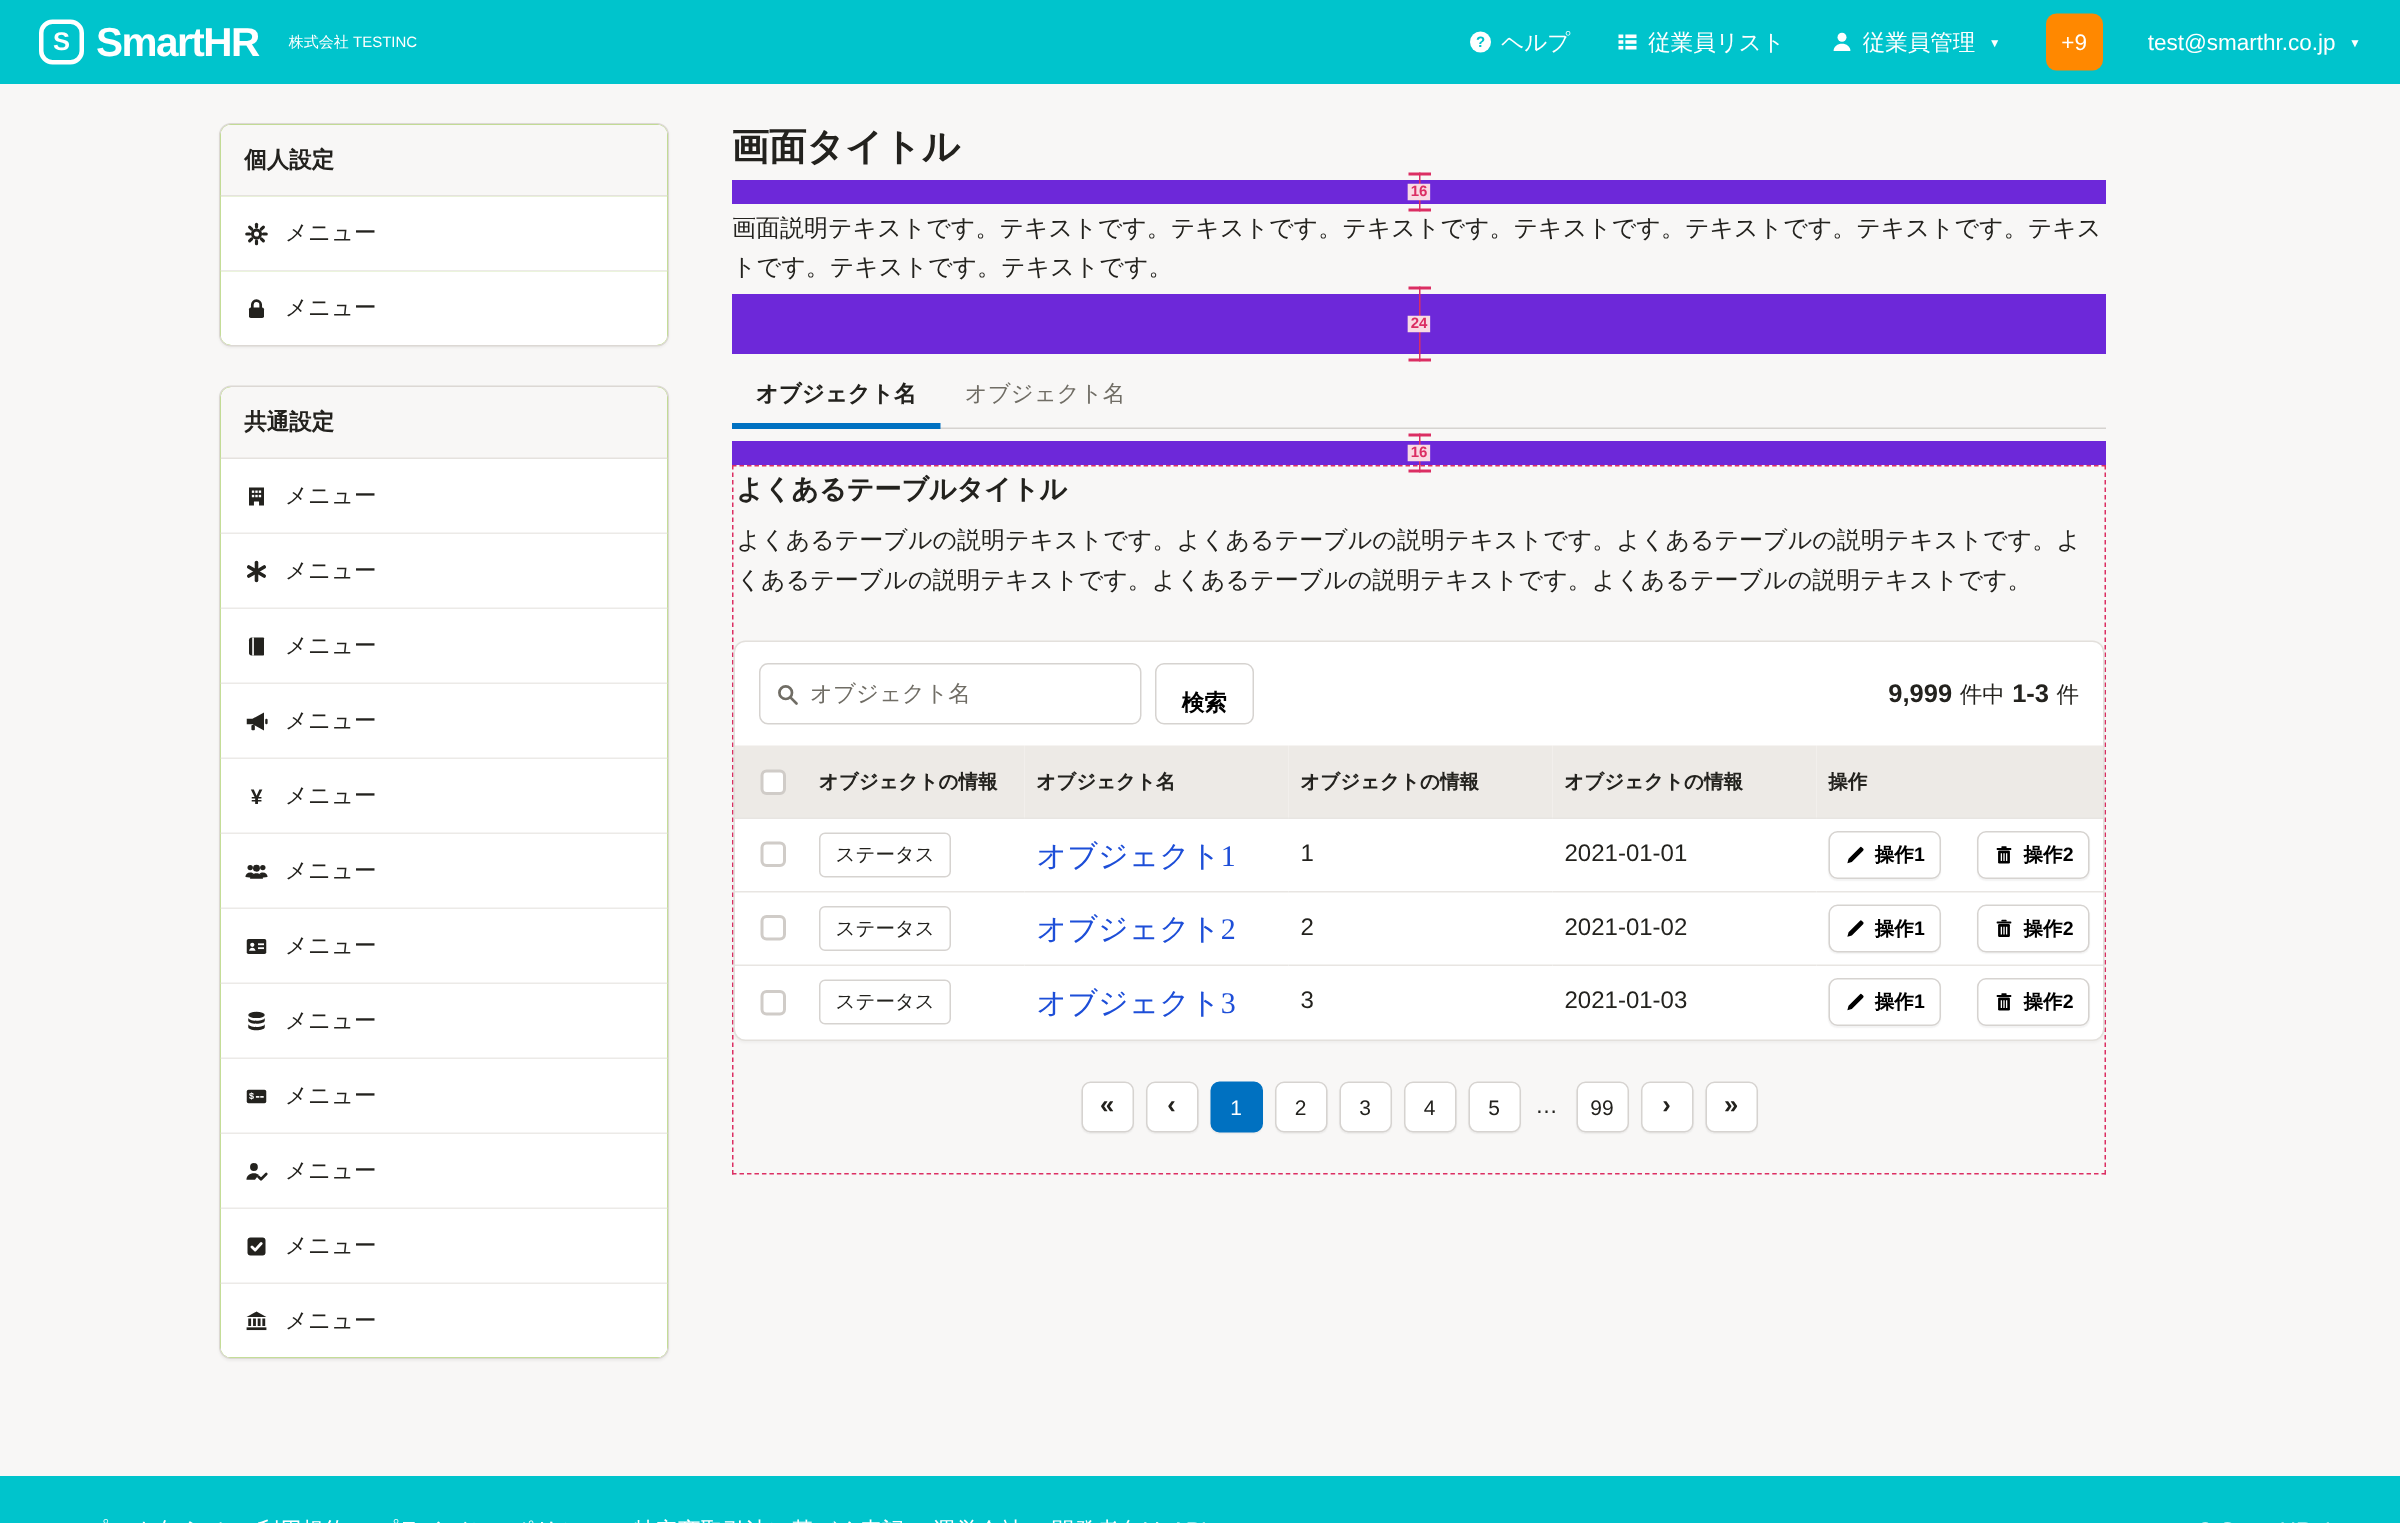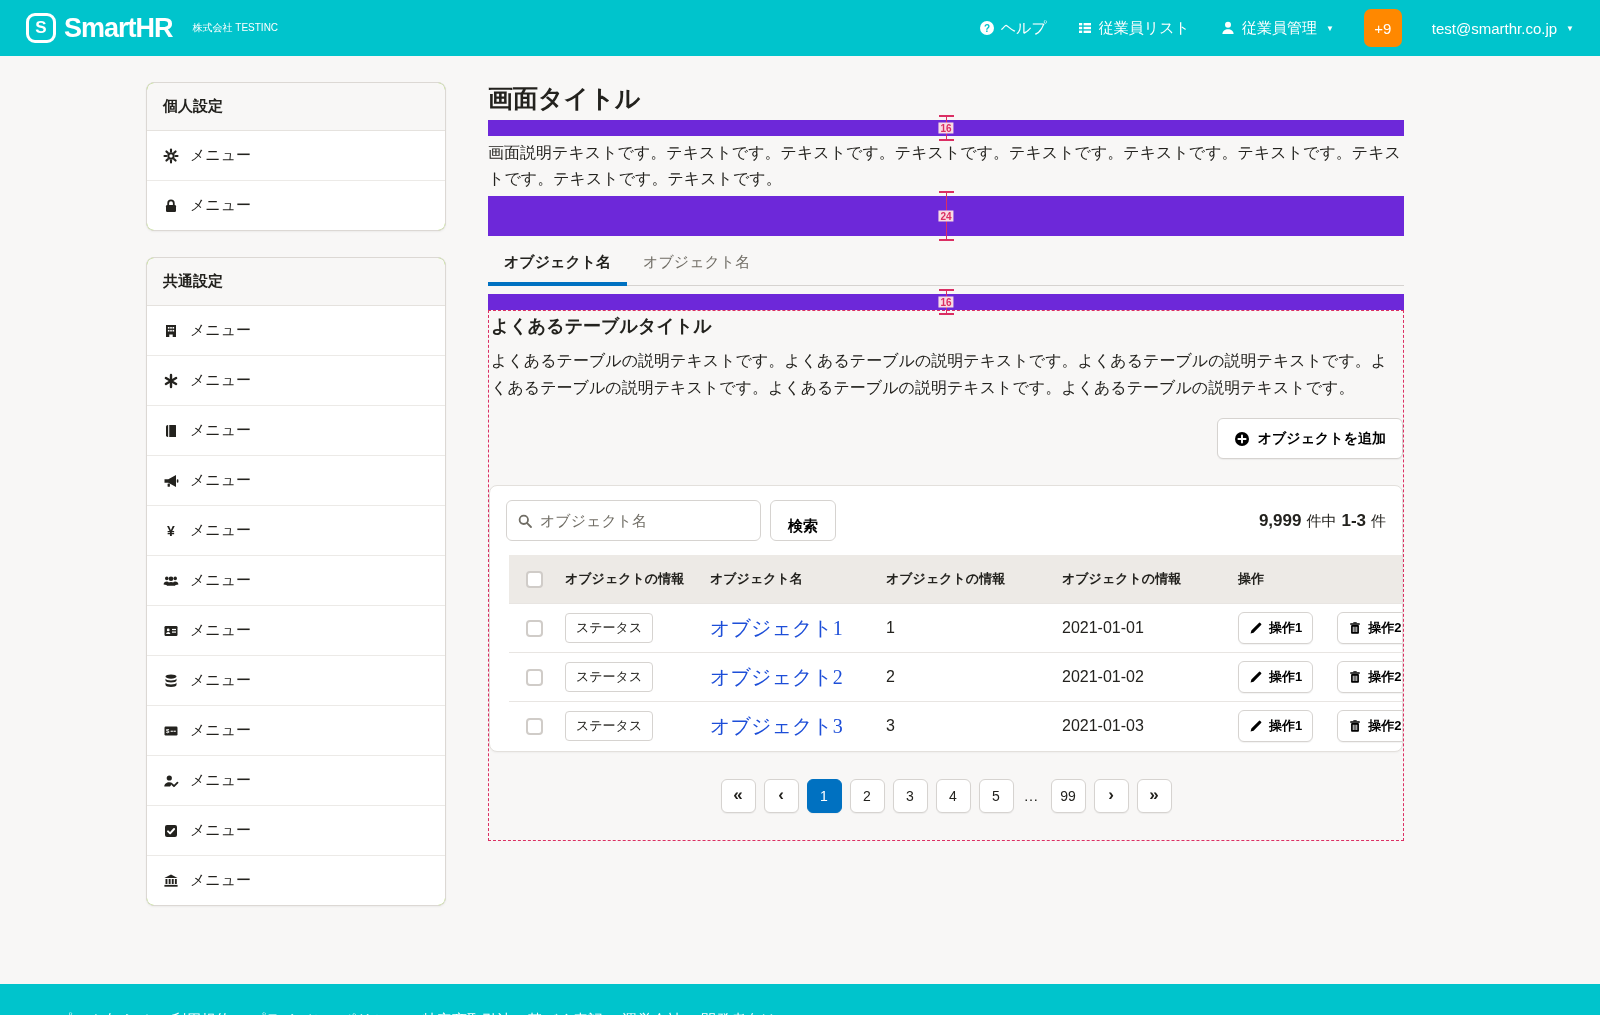--- a/index.html
+++ b/index.html
@@ -118,21 +118,21 @@
     color: #23221e; background: transparent;
   }
   .search-box input::placeholder { color: #706d65; }
   .search-btn {
     height: 41px; padding: 16px 17px; background: #fff; border: 1px solid #d6d3d0;
     border-radius: 6px; font: inherit; font-size: 15px; font-weight: bold; cursor: pointer;
   }
   .count { margin-left: auto; font-size: 15px; display: flex; align-items: baseline; gap: 5px; }
   .count b { font-size: 17px; }
 
-  table { width: 100%; border-collapse: collapse; margin-left: 19px; }
+  table { width: 100%; border-collapse: collapse; }
   thead th {
     background: #edeae6; text-align: left; font-size: 13px; font-weight: bold;
     padding: 15px 8px; white-space: nowrap;
   }
   th.check-col, td.check-col { width: 48px; padding-left: 17px; }
   th.col-status { width: 145px; }
   th.col-name, th.col-info, th.col-date { width: 176px; }
   tbody td { padding: 8px; border-top: 1px solid #e8e5e2; height: 49px; }
   .checkbox {
     width: 17px; height: 17px; border: 2px solid #d0ccc8; border-radius: 4px;
@@ -418,31 +418,20 @@
 
     <div class="spacer h16 sp-c">
       <span class="ruler"></span>
       <span class="measure">16</span>
     </div>
 
     <section class="dashed-section">
       <h2 class="section-title">よくあるテーブルタイトル</h2>
       <p class="section-desc">よくあるテーブルの説明テキストです。よくあるテーブルの説明テキストです。よくあるテーブルの説明テキストです。よくあるテーブルの説明テキストです。よくあるテーブルの説明テキストです。よくあるテーブルの説明テキストです。</p>
 
-      <div class="add-row">
-        <button class="add-btn">
-          <span class="icon">
-              <svg viewBox="0 0 16 16">
-                <circle cx="8" cy="8" r="7" fill="currentColor"></circle>
-                <path d="M8 4.4v7.2M4.4 8h7.2" stroke="#fff" stroke-width="1.9" stroke-linecap="round"></path>
-              </svg>
-            </span>
-          <span>オブジェクトを追加</span>
-        </button>
-      </div>
 
       <div class="table-card">
         <div class="search-row">
           <div class="search-box">
             <span class="icon">
                 <svg viewBox="0 0 16 16" fill="none" stroke="#706d65" stroke-width="1.8">
                   <circle cx="6.8" cy="6.8" r="4.2"></circle>
                   <line x1="10.1" y1="10.1" x2="14" y2="14" stroke-linecap="round"></line>
                 </svg>
               </span>

